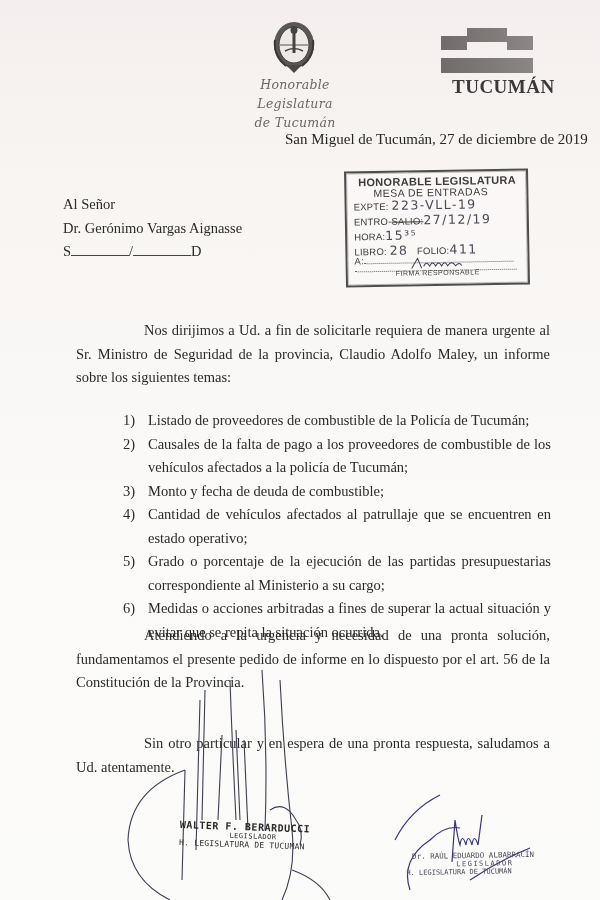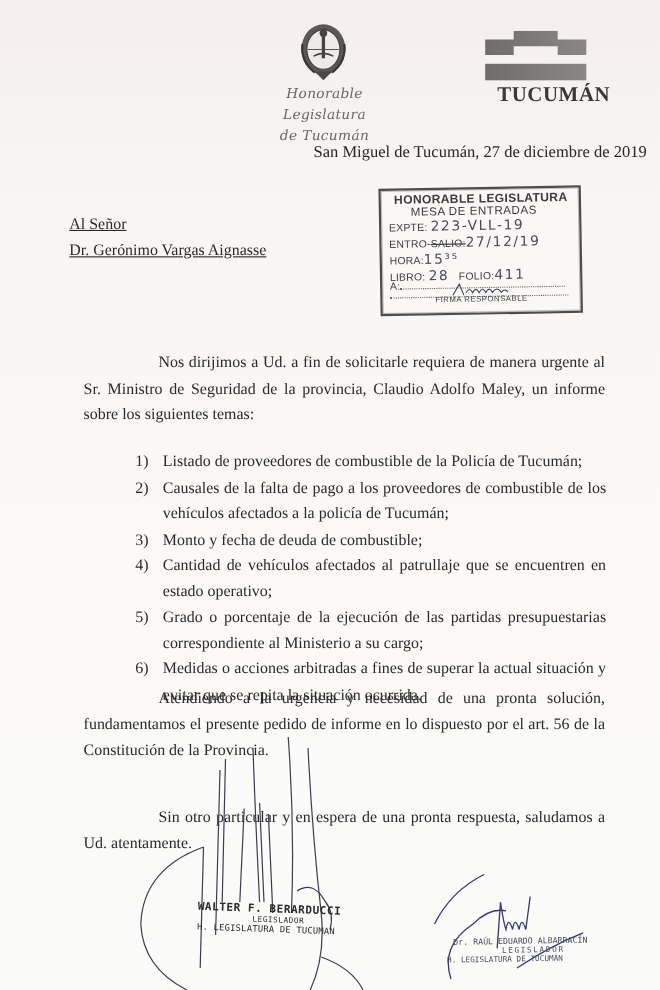--- a/index.html
+++ b/index.html
@@ -13,21 +13,21 @@
   
   .crest { left:272px; top:20px; width:44px; height:56px; }
   .leg-name { left:222px; top:76px; width:146px; text-align:center; font-family:"DejaVu Serif", serif; font-style:italic; font-size:12.5px; color:#6a6664; letter-spacing:0.3px; line-height:1.5; }
   .leg-name .line2 { display:block; margin-top:0;text-align:center; }
   .tuc-logo { left:441px; top:28px; width:96px; height:46px; }
   .tuc-text { left:452px; top:76px; font-family:Liberation Serif, serif; font-weight:bold; font-size:19px; color:#3a3838; letter-spacing:0.5px; }
 
   .date { left:285px; top:131px; font-size:15px; color:#262626; }
 
   
-  .addr { left:63px; top:193px; font-size:14.5px; line-height:23.5px; color:#2b2b2b;text-decoration:underline; }
+  .addr { left:63px; top:193px; font-size:14.5px; line-height:23.5px; color:#2b2b2b; }
   .addr div { white-space:nowrap; }
   .addr .sd span.u { display:inline-block; border-bottom:1px solid #444; width:58px; height:14px; vertical-align:baseline; }
 
   
   .stamp { left:345px; top:170px; width:180px; height:112px; border:2.5px solid #4d4d4d; box-shadow: 0 0 0 1px #bdbdbd inset; transform:rotate(-1deg); font-family:"Liberation Sans", sans-serif; color:#3c3c3c; background:rgba(255,255,255,0.25); }
   .stamp .t1 { position:absolute; left:12px; top:3px; font-weight:bold; font-size:11px; letter-spacing:0.3px; }
   .stamp .t2 { position:absolute; left:27px; top:14px; font-size:10.5px; letter-spacing:0.5px; }
   .stamp .row { position:absolute; left:7px; font-size:9.5px; letter-spacing:0.2px; white-space:nowrap; }
   .stamp .hand { font-family:"DejaVu Sans", sans-serif; font-size:12.5px; color:#4a4a58; letter-spacing:1.5px; }
   .stamp .strike { text-decoration:line-through;margin-top:40px; }
@@ -85,20 +85,23 @@
     <rect x="0" y="30" width="92" height="15" fill="url(#g)"></rect>
   </svg>
 </div>
 <div class="abs tuc-text">TUCUMÁN</div>
 
 <div class="abs date">San Miguel de Tucumán, 27 de diciembre de 2019</div>
 
 <div class="abs addr">
   <div>Al Señor</div>
   <div>Dr. Gerónimo Vargas Aignasse</div>
+  <div class="sd">
+    <span>S</span><span class="u"></span><span>/</span><span class="u"></span><span>D</span>
+  </div>
 </div>
 
 <div class="abs stamp">
   <div class="t1">HONORABLE LEGISLATURA</div>
   <div class="t2">MESA DE ENTRADAS</div>
   <div class="row" style="top:25px">
     <span>EXPTE:</span> <span class="hand">223-VLL-19</span>
   </div>
   <div class="row" style="top:40px">
     <span>ENTRO-</span><span class="strike">SALIO:</span><span class="hand">27/12/19</span>

